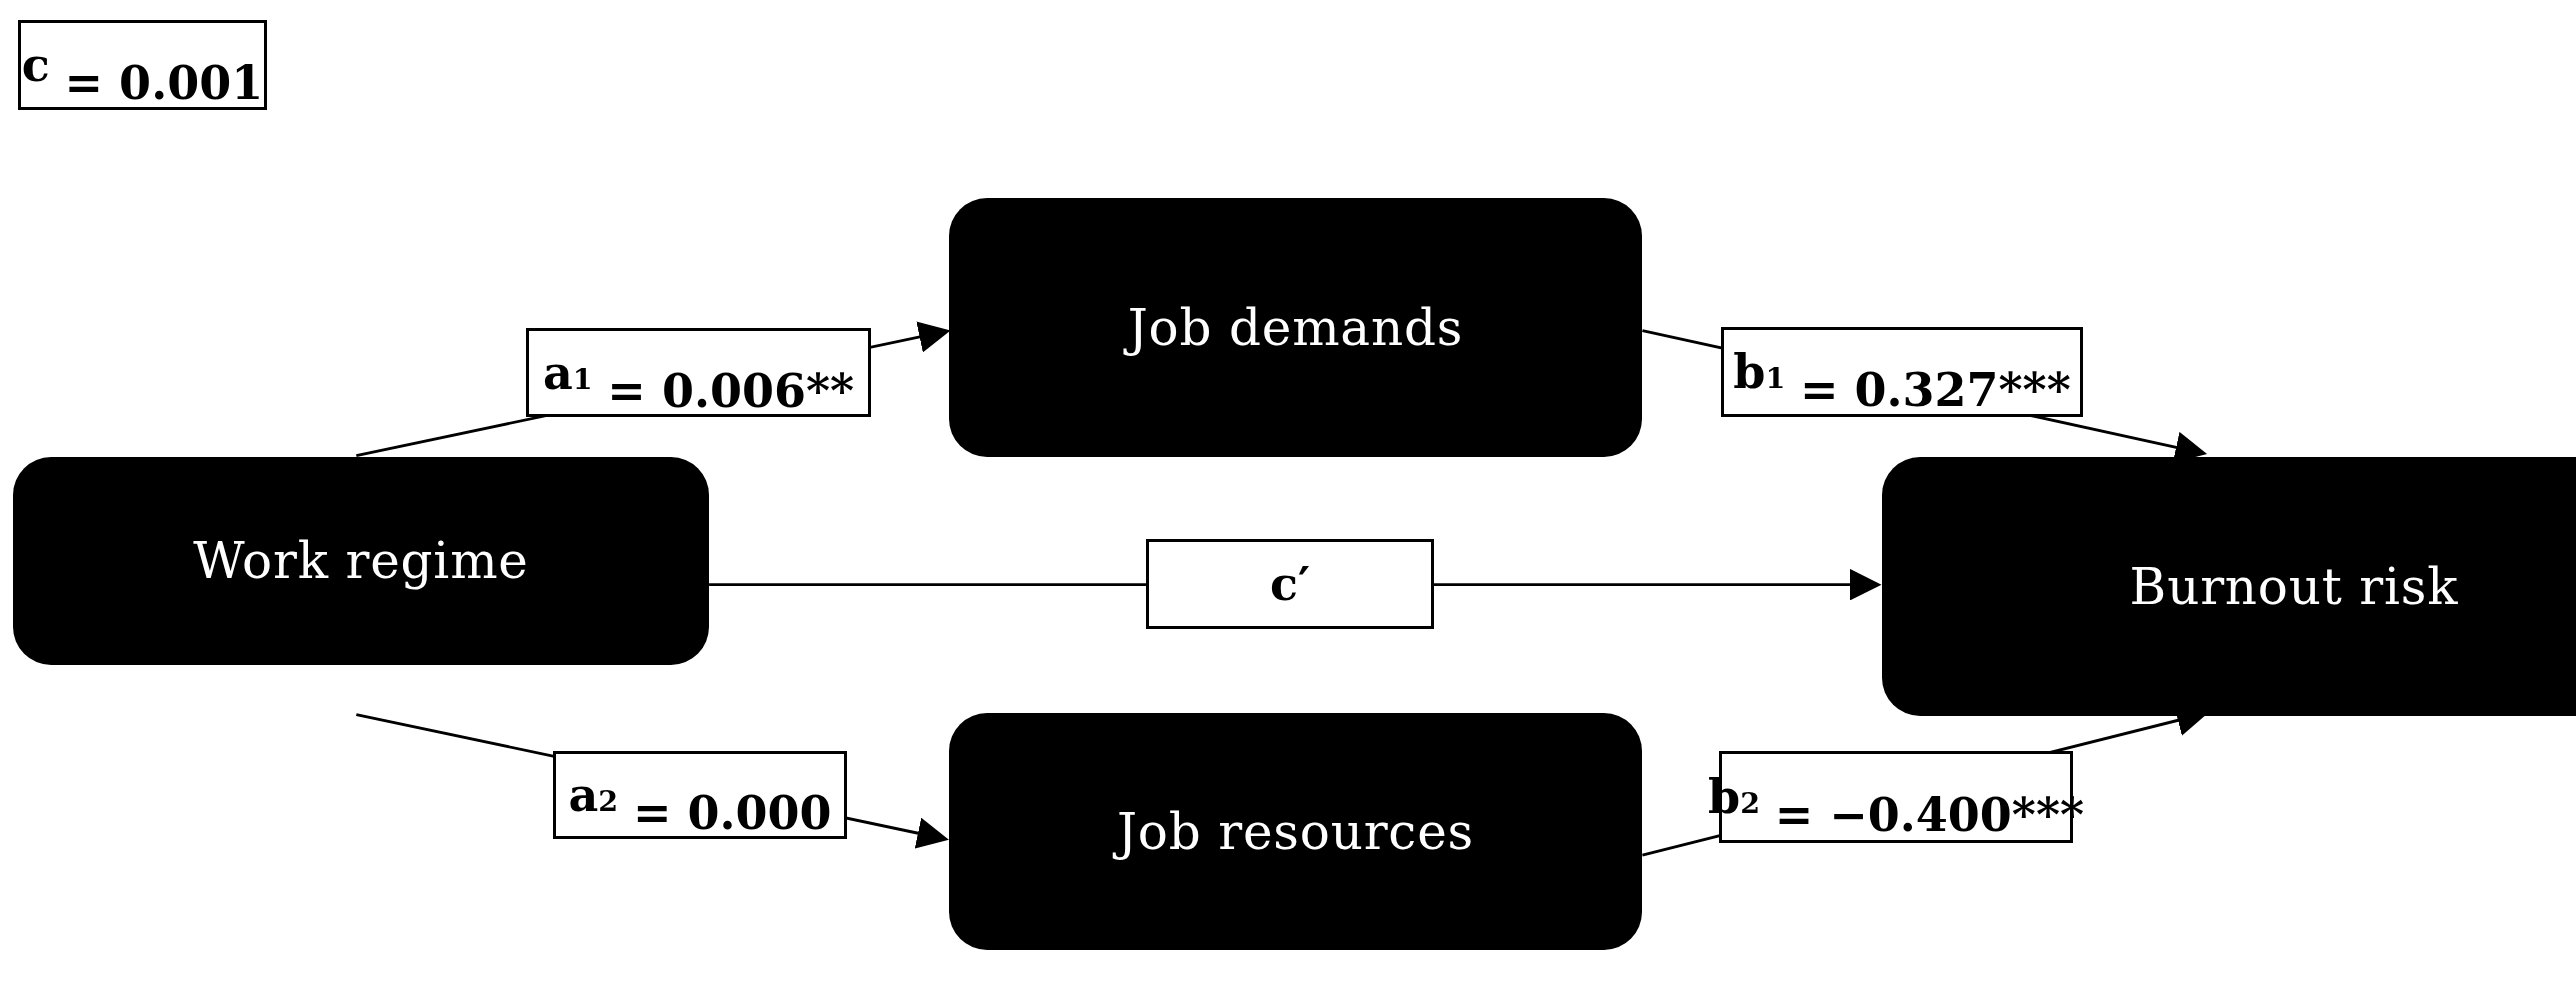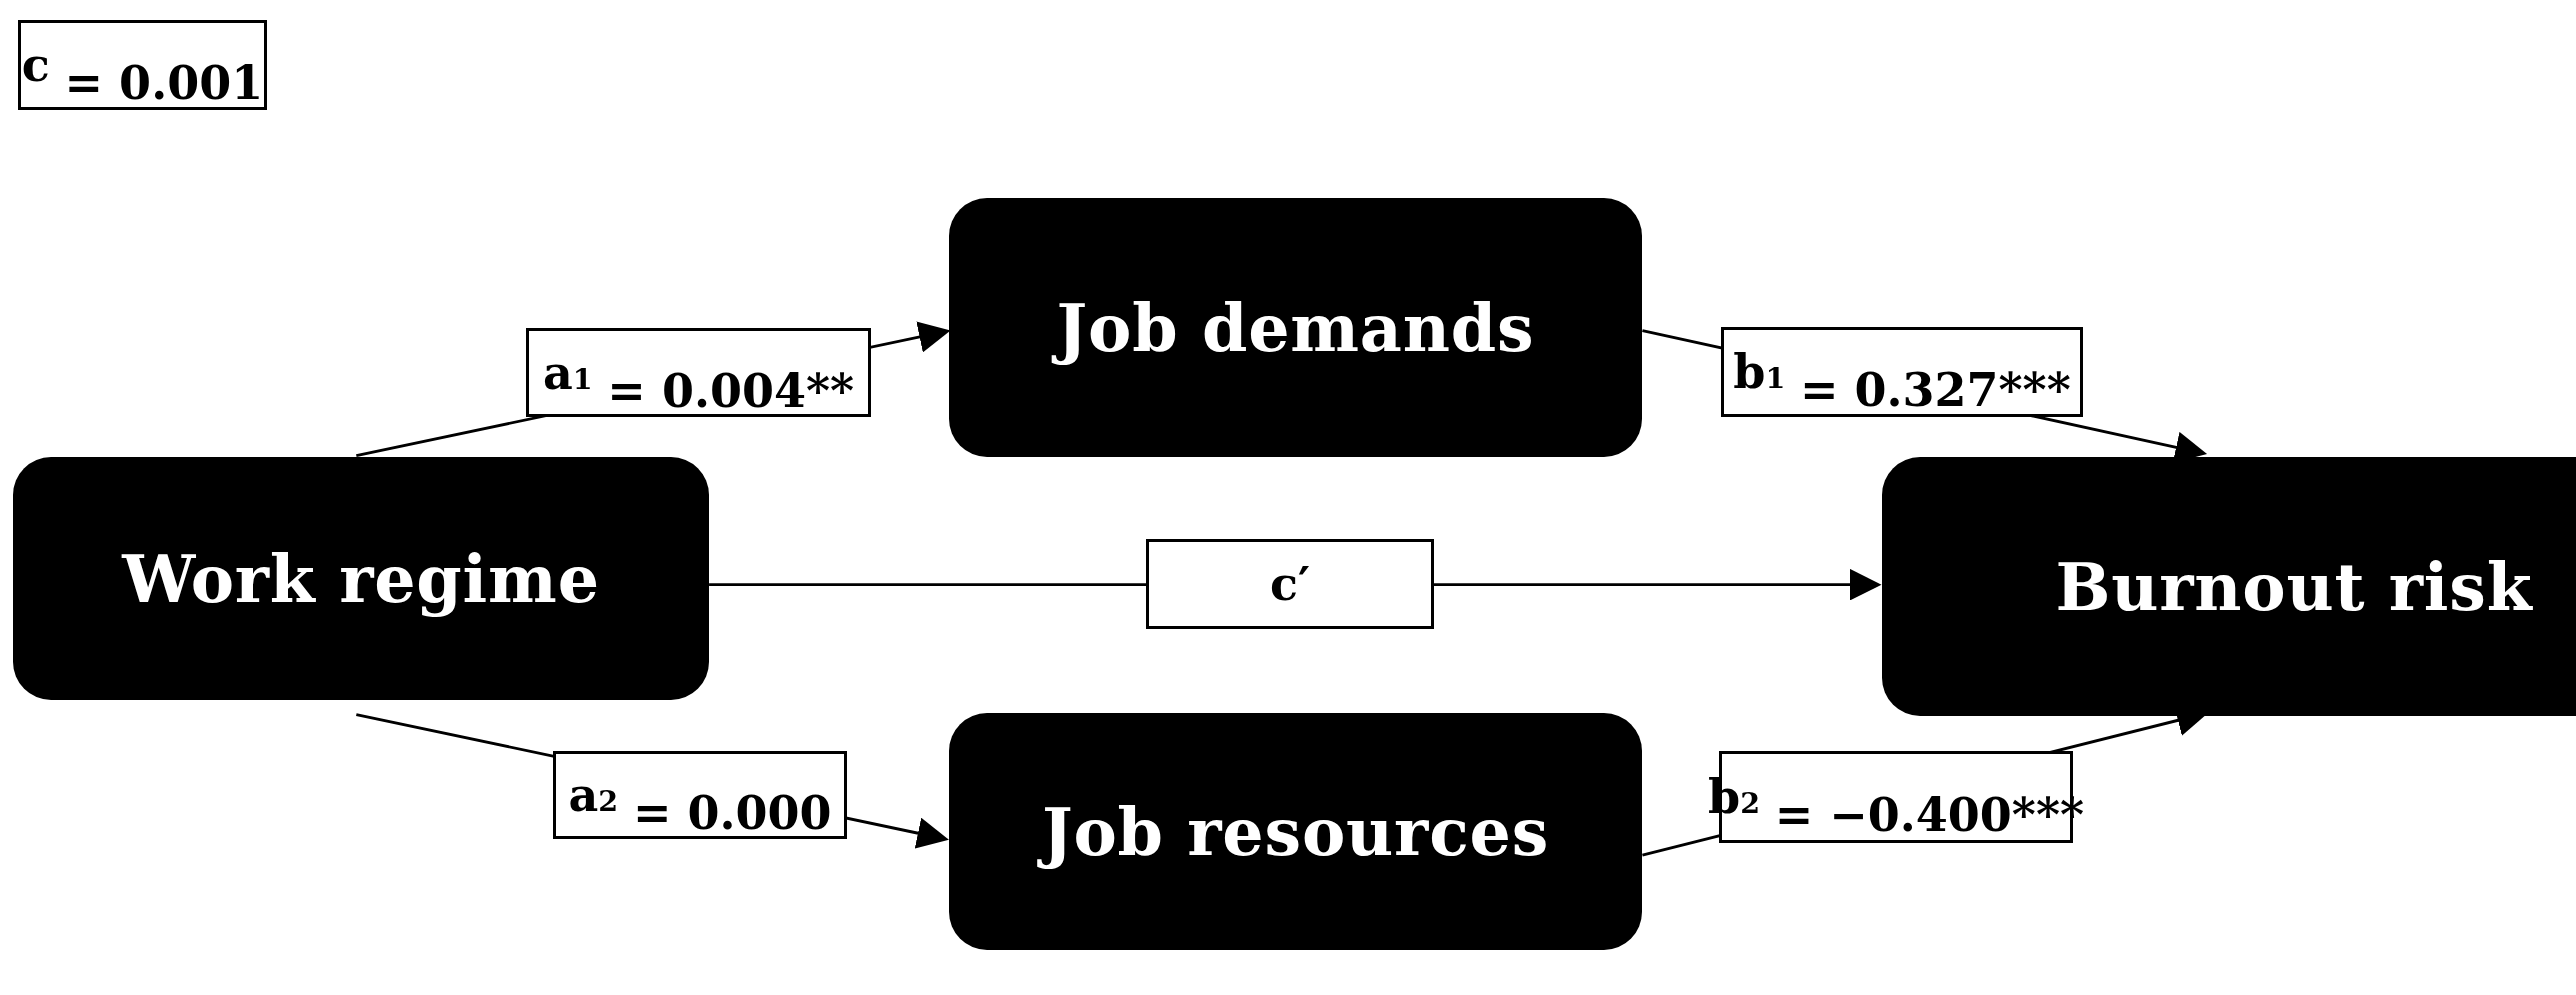--- a/index.html
+++ b/index.html
@@ -27,22 +27,22 @@
     height: 995px;
   }
   .node {
     position: absolute;
     background: #000000;
     border-radius: 38px;
     display: flex;
     align-items: center;
     justify-content: center;
     color: #ffffff;
-    font-weight: bold;
-    font-size: 65px;
+    font-weight: normal;
+    font-size: 50px;
     letter-spacing: 0.8px;
     z-index: 3;
   }
   .plabel {
     position: absolute;
     background: #ffffff;
     border: 3.3px solid #000000;
     box-sizing: border-box;
     display: flex;
     align-items: center;
@@ -85,21 +85,21 @@
 
   <div class="plabel" style="left:18px; top:20px; width:249px; height:90px;">
     <span>c</span>
       <sub></sub>
       <span class="eq">= 0.001</span>
   </div>
 
   <div class="plabel" style="left:526px; top:328px; width:345px; height:89px;">
     <span>a</span>
       <sub>1</sub>
-      <span class="eq">= 0.004**</span>
+      <span class="eq">= 0.006**</span>
   </div>
 
   <div class="plabel" style="left:1721px; top:327px; width:362px; height:90px;">
     <span>b</span>
       <sub>1</sub>
       <span class="eq">= 0.327***</span>
   </div>
 
   <div class="plabel" style="left:1146px; top:539px; width:288px; height:90px;">
     <span>c′</span>
@@ -111,21 +111,21 @@
       <sub>2</sub>
       <span class="eq">= 0.000</span>
   </div>
 
   <div class="plabel" style="left:1719px; top:751px; width:354px; height:92px;">
     <span>b</span>
       <sub>2</sub>
       <span class="eq">= −0.400***</span>
   </div>
 
-  <div class="node" style="left:13px; top:457px; width:696px; height:243px;">
+  <div class="node" style="left:13px; top:457px; width:696px; height:208px;">
     <span>Work regime</span>
   </div>
 
   <div class="node" style="left:949px; top:198px; width:693px; height:259px;">
     <span>Job demands</span>
   </div>
 
   <div class="node" style="left:949px; top:713px; width:693px; height:237px;">
     <span>Job resources</span>
   </div>

